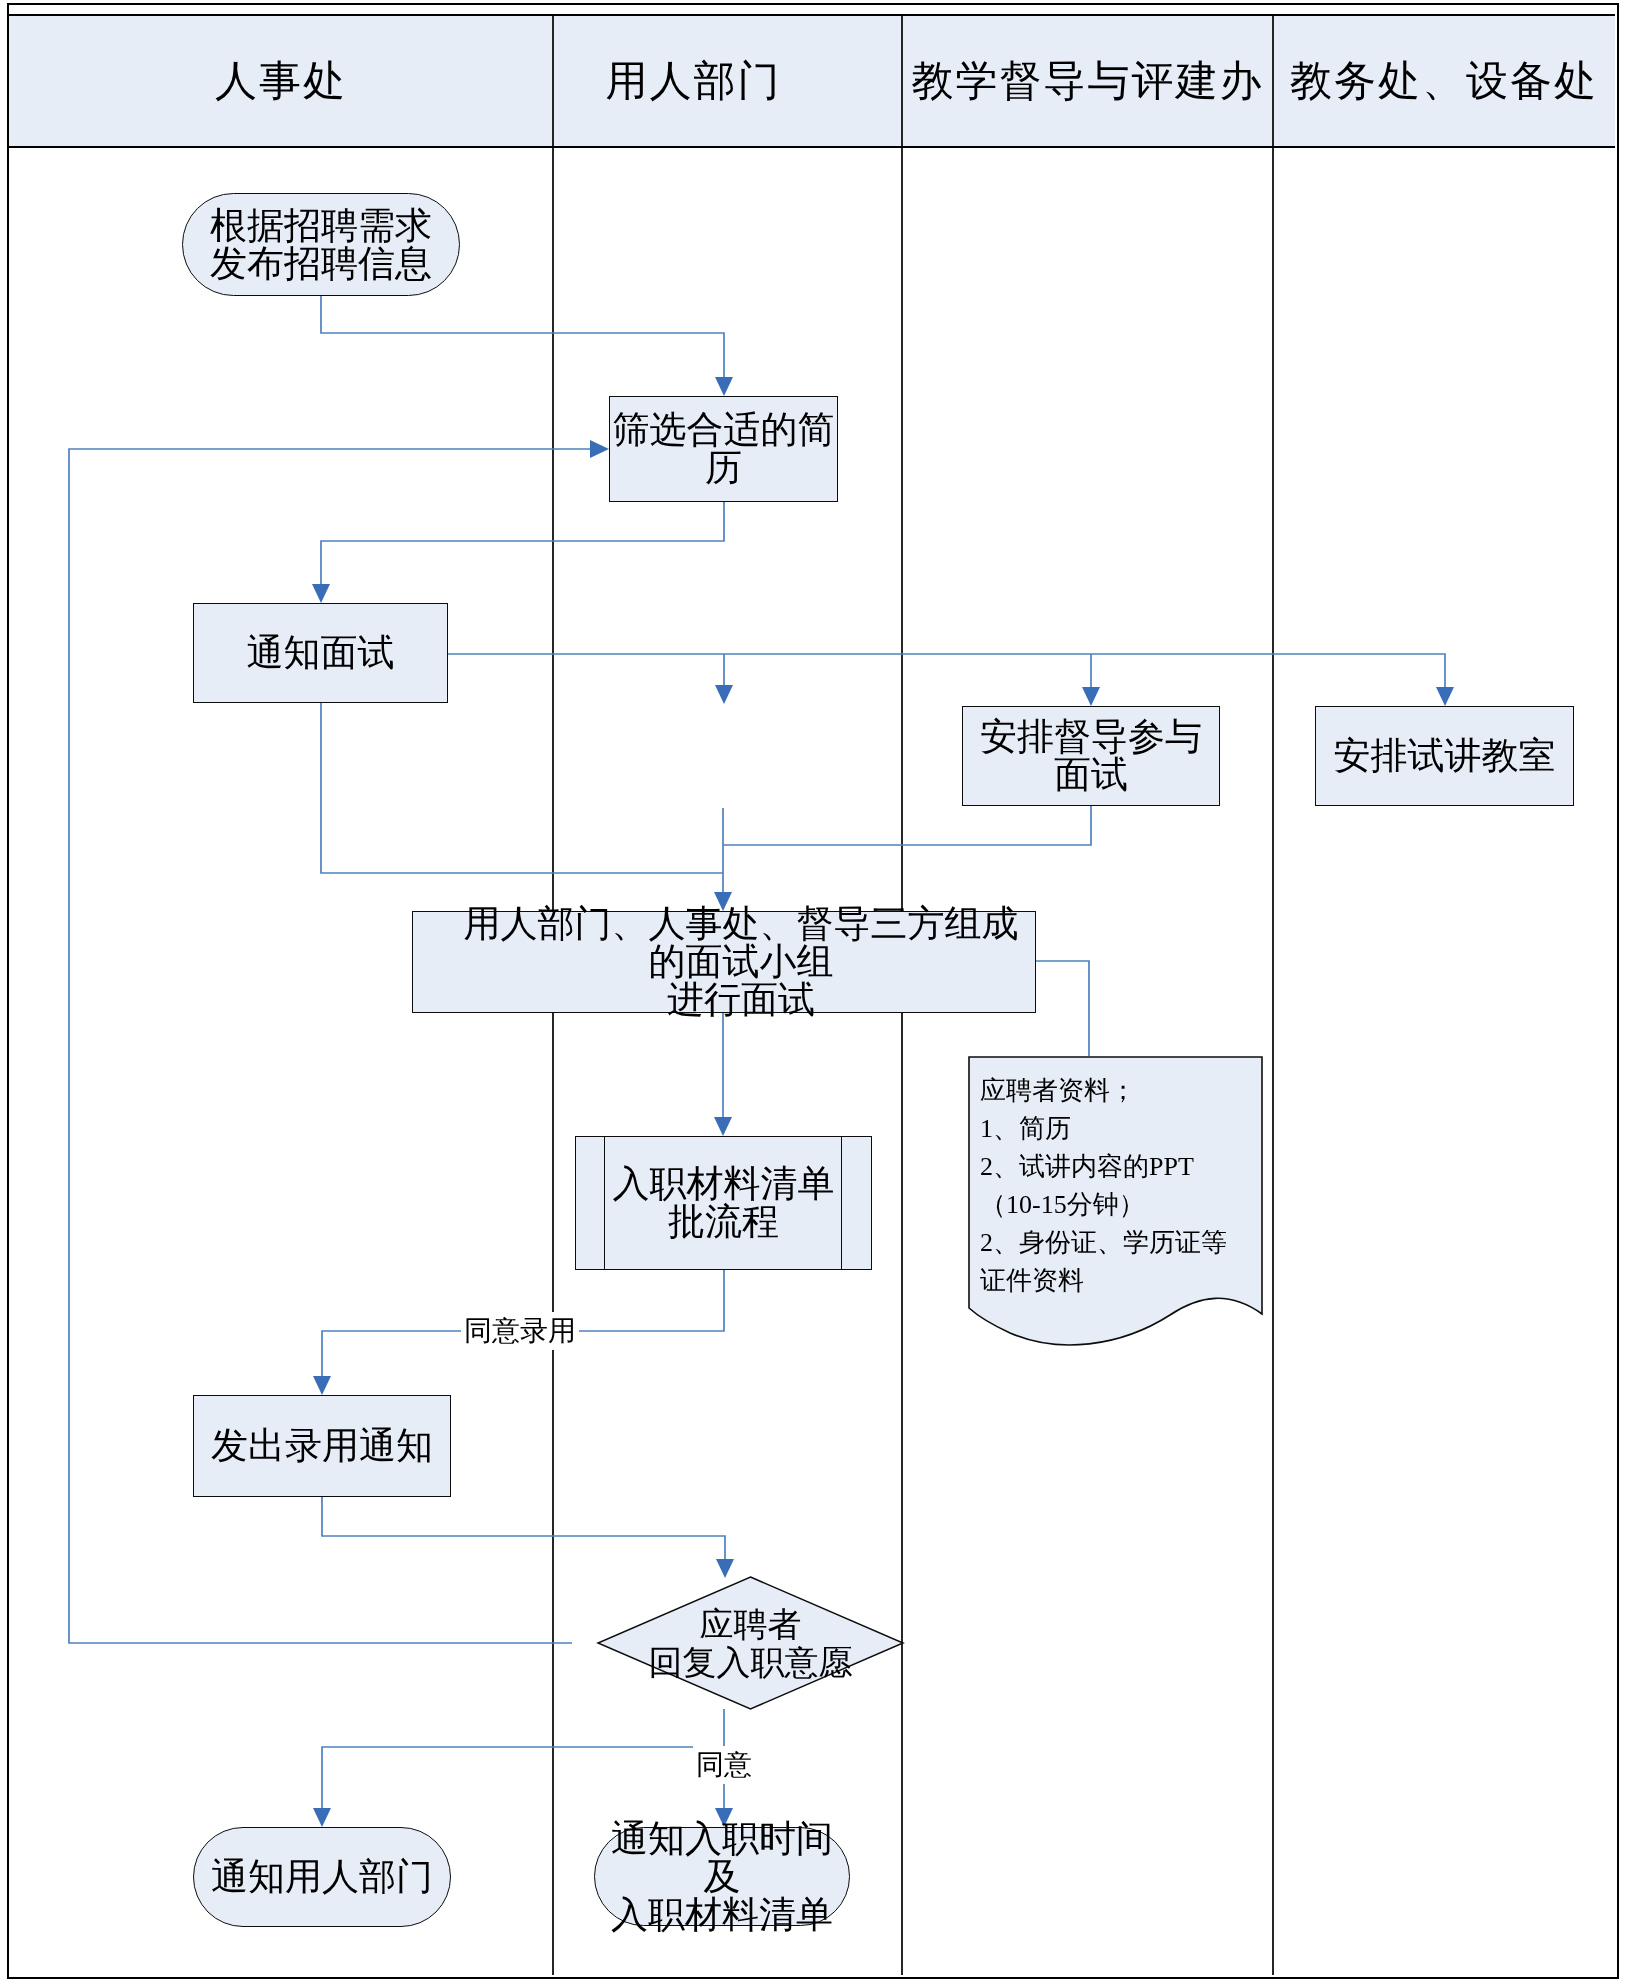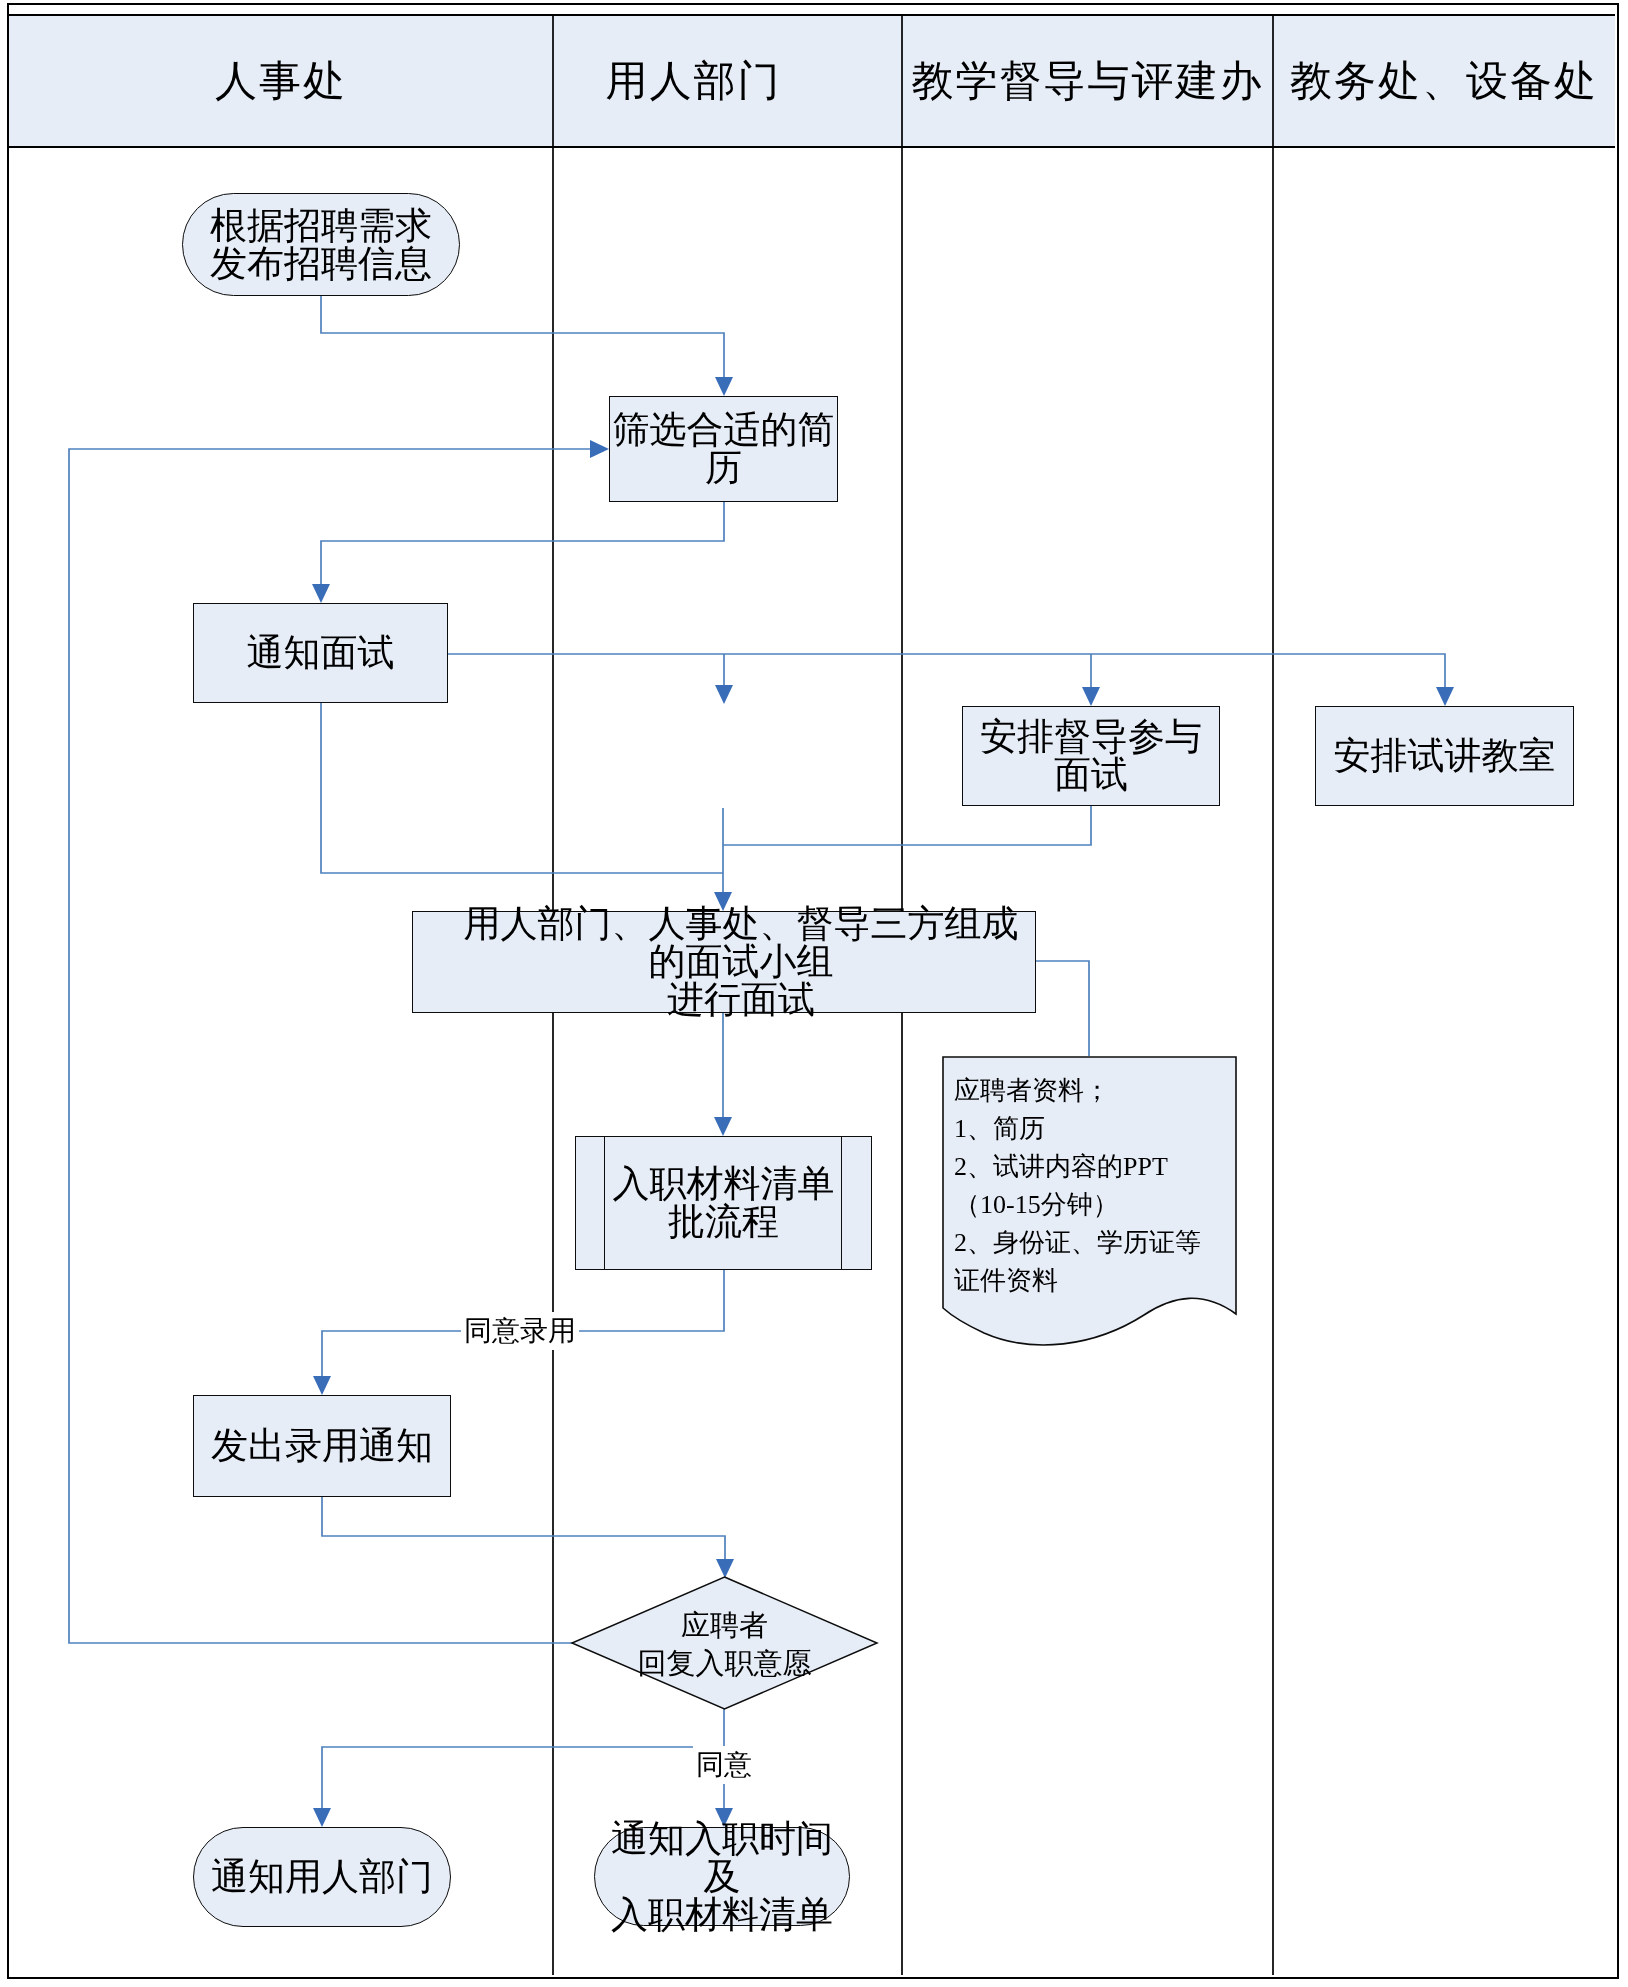--- a/index.html
+++ b/index.html
@@ -13,23 +13,23 @@
   .lane-header{position:absolute;top:14px;height:134px;display:flex;align-items:center;justify-content:center;
     font-size:42px;letter-spacing:2px;white-space:nowrap;}
   .connector-layer{position:absolute;left:0;top:0;width:1628px;height:1987px;z-index:2;}
   .node{position:absolute;z-index:3;background:#e6edf7;border:1.6px solid #0d0d0d;box-sizing:border-box;
     display:flex;align-items:center;justify-content:center;}
   .node .lbl{white-space:pre-line;text-align:center;font-size:37px;line-height:38px;}
   .terminator{border-radius:52px;}
   .predefined::before,.predefined::after{content:"";position:absolute;top:0;bottom:0;border-left:1.6px solid #0d0d0d;}
   .predefined::before{left:28px;}
   .predefined::after{right:29px;}
-  .shape-wrap{position:absolute;z-index:3;display:flex;align-items:center;justify-content:center;}
+  .shape-wrap{position:absolute;z-index:3;display:flex;align-items:center;justify-content:center;margin-left:26px;}
   .shape-wrap svg{position:absolute;left:0;top:0;}
-  .shape-wrap .lbl{position:relative;white-space:pre-line;text-align:center;font-size:29px;line-height:38px;}
+  .shape-wrap .lbl{position:relative;white-space:pre-line;text-align:center;font-size:34px;line-height:38px;}
   .doc-wrap{align-items:flex-start;justify-content:flex-start;}
   .doc-wrap .lbl{text-align:left;font-size:26px;line-height:38px;padding:16px 0 0 12px;}
   .edge-label{position:absolute;z-index:4;background:#fff;font-size:28px;white-space:nowrap;
     transform:translate(-50%,-50%);padding:0 3px;}
 </style>
 </head>
 <body>
 
 <div id="canvas">
 

